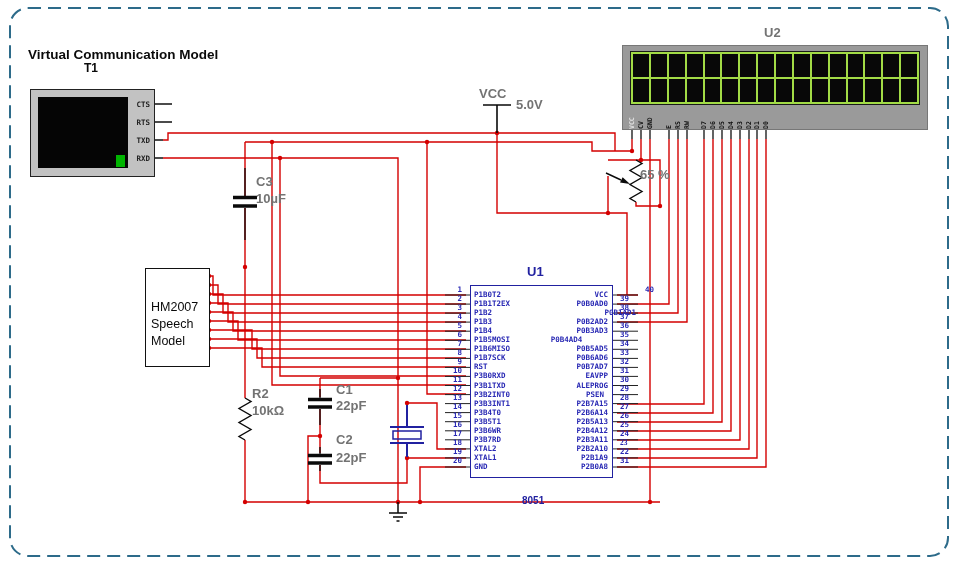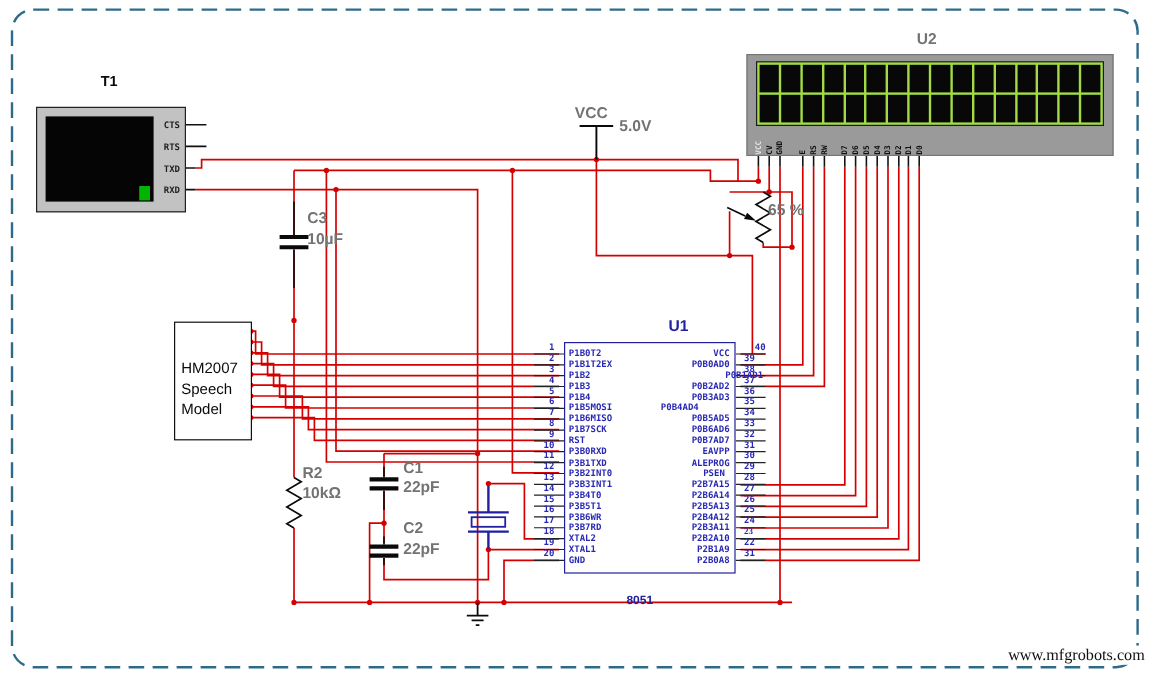--- a/index.html
+++ b/index.html
@@ -165,20 +165,21 @@
     <g stroke="#2121a0">
       <path fill="none" stroke-width="2" d="M407 405 V427 M390 427 H424 M390 443 H424 M407 443 V457"></path>
       <rect x="393" y="431" width="28" height="8" fill="none" stroke-width="1.5"></rect>
     </g>
 
     <g stroke="#0a0a0a" stroke-width="1.5">
       <path fill="none" d="M398 502 V513 M389 513 H407 M393 517 H403 M396.5 521 H399.5"></path>
     </g>
   </svg>
 
+  <div class="lbl title-lbl" style="left:28px;top:47px;">Virtual Communication Model</div>
   <div class="lbl ref-lbl" style="left:84px;top:61px;">T1</div>
   <div class="abs t1-body"></div>
   <div class="abs t1-screen"></div>
   <div class="abs t1-led"></div>
   <div id="t1-pins">
       <div class="lbl t1-pin-lbl" style="left: 118px; top: 100px;">CTS</div>
       <div class="lbl t1-pin-lbl" style="left: 118px; top: 118px;">RTS</div>
       <div class="lbl t1-pin-lbl" style="left: 118px; top: 136px;">TXD</div>
       <div class="lbl t1-pin-lbl" style="left: 118px; top: 154px;">RXD</div>
     </div>
@@ -194,21 +195,21 @@
   <div class="lbl comp-lbl" style="left:336px;top:382px;">C1</div>
   <div class="lbl comp-lbl" style="left:336px;top:398px;">22pF</div>
   <div class="lbl comp-lbl" style="left:336px;top:432px;">C2</div>
   <div class="lbl comp-lbl" style="left:336px;top:450px;">22pF</div>
   <div class="lbl comp-lbl" style="left:252px;top:386px;">R2</div>
   <div class="lbl comp-lbl" style="left:252px;top:403px;">10kΩ</div>
   <div class="lbl comp-lbl" style="left:479px;top:86px;">VCC</div>
   <div class="lbl comp-lbl" style="left:516px;top:97px;">5.0V</div>
   <div class="lbl comp-lbl" style="left:640px;top:167px;">65 %</div>
 
-  <div class="lbl comp-lbl navy" style="left:557px;top:264px;text-align:center;">U1</div>
+  <div class="lbl comp-lbl navy" style="left:527px;top:264px;text-align:center;">U1</div>
   <div class="abs u1-body"></div>
   <div id="u1-pins">
       <div class="u1-pin-number" style="left: 444px; top: 285.5px; width: 18px; text-align: right;">1</div>
       <div class="u1-pin-label" style="left: 474px; top: 291px;">P1B0T2</div>
       <div class="u1-pin-number" style="left: 444px; top: 294.55px; width: 18px; text-align: right;">2</div>
       <div class="u1-pin-label" style="left: 474px; top: 300.05px;">P1B1T2EX</div>
       <div class="u1-pin-number" style="left: 444px; top: 303.6px; width: 18px; text-align: right;">3</div>
       <div class="u1-pin-label" style="left: 474px; top: 309.1px;">P1B2</div>
       <div class="u1-pin-number" style="left: 444px; top: 312.65px; width: 18px; text-align: right;">4</div>
       <div class="u1-pin-label" style="left: 474px; top: 318.15px;">P1B3</div>
@@ -237,21 +238,21 @@
       <div class="u1-pin-number" style="left: 444px; top: 421.25px; width: 18px; text-align: right;">16</div>
       <div class="u1-pin-label" style="left: 474px; top: 426.75px;">P3B6WR</div>
       <div class="u1-pin-number" style="left: 444px; top: 430.3px; width: 18px; text-align: right;">17</div>
       <div class="u1-pin-label" style="left: 474px; top: 435.8px;">P3B7RD</div>
       <div class="u1-pin-number" style="left: 444px; top: 439.35px; width: 18px; text-align: right;">18</div>
       <div class="u1-pin-label" style="left: 474px; top: 444.85px;">XTAL2</div>
       <div class="u1-pin-number" style="left: 444px; top: 448.4px; width: 18px; text-align: right;">19</div>
       <div class="u1-pin-label" style="left: 474px; top: 453.9px;">XTAL1</div>
       <div class="u1-pin-number" style="left: 444px; top: 457.45px; width: 18px; text-align: right;">20</div>
       <div class="u1-pin-label" style="left: 474px; top: 462.95px;">GND</div>
-      <div class="u1-pin-number" style="left: 620px; top: 285.5px; width: 18px; text-align: right;">40</div>
+      <div class="u1-pin-number" style="left: 636px; top: 285.5px; width: 18px; text-align: right;">40</div>
       <div class="u1-pin-label" style="left: 508px; top: 291px; width: 100px; text-align: right;">VCC</div>
       <div class="u1-pin-number" style="left: 620px; top: 294.55px; width: 18px; text-align: left;">39</div>
       <div class="u1-pin-label" style="left: 508px; top: 300.05px; width: 100px; text-align: right;">P0B0AD0</div>
       <div class="u1-pin-number" style="left: 620px; top: 303.6px; width: 18px; text-align: left;">38</div>
       <div class="u1-pin-label" style="left: 536px; top: 309.1px; width: 100px; text-align: right;">P0B1AD1</div>
       <div class="u1-pin-number" style="left: 620px; top: 312.65px; width: 18px; text-align: left;">37</div>
       <div class="u1-pin-label" style="left: 508px; top: 318.15px; width: 100px; text-align: right;">P0B2AD2</div>
       <div class="u1-pin-number" style="left: 620px; top: 321.7px; width: 18px; text-align: left;">36</div>
       <div class="u1-pin-label" style="left: 508px; top: 327.2px; width: 100px; text-align: right;">P0B3AD3</div>
       <div class="u1-pin-number" style="left: 620px; top: 330.75px; width: 18px; text-align: left;">35</div>
@@ -333,15 +334,14 @@
       <div class="lcd-pin-lbl" style="left: 696px;">D7</div>
       <div class="lcd-pin-lbl" style="left: 705px;">D6</div>
       <div class="lcd-pin-lbl" style="left: 714px;">D5</div>
       <div class="lcd-pin-lbl" style="left: 723px;">D4</div>
       <div class="lcd-pin-lbl" style="left: 732px;">D3</div>
       <div class="lcd-pin-lbl" style="left: 741px;">D2</div>
       <div class="lcd-pin-lbl" style="left: 749px;">D1</div>
       <div class="lcd-pin-lbl" style="left: 758px;">D0</div>
     </div>
 
-  <div class="lbl watermark">www.mfgrobots.com</div>
 
 </div>
 
 </body></html>

